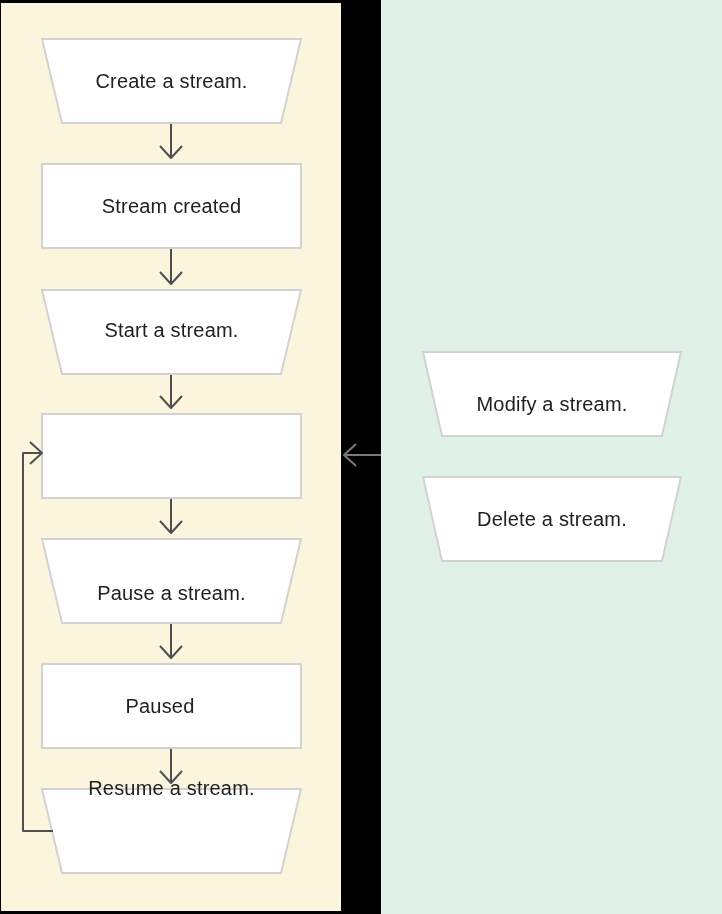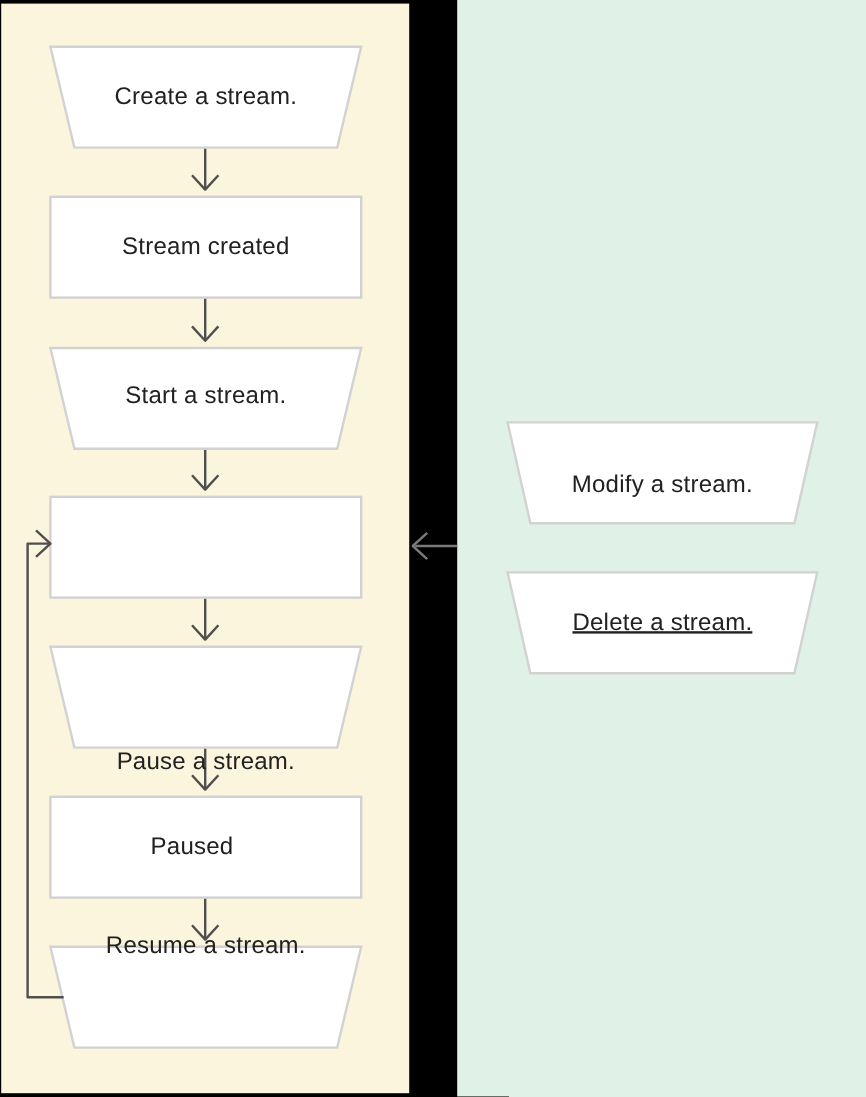--- a/index.html
+++ b/index.html
@@ -99,20 +99,20 @@
 
     <g>
       <line class="side-arrow" x1="381" y1="455" x2="346" y2="455"></line>
       <path class="side-arrow" d="M356 444 L344 455 L356 466"></path>
     </g>
   </svg>
 
   <div class="node-label" style="left:42px;  top:164px; width:259px; height:84px;">Stream created</div>
   <div class="node-label" style="left:42px;  top:39px;  width:259px; height:84px;">Create a stream.</div>
   <div class="node-label" style="left:42px;  top:290px; width:259px; height:80px;">Start a stream.</div>
-  <div class="node-label" style="left:42px;  top:539px; width:259px; height:109px;margin-top:42px;">Pause a stream.</div>
+  <div class="node-label" style="left:42px;  top:539px; width:259px; height:109px;">Pause a stream.</div>
   <div class="node-label" style="left:42px;  top:664px; width:236px; height:84px;">Paused</div>
   <div class="node-label" style="left:42px;  top:746px; width:259px; height:84px;">Resume a stream.</div>
 
   <div class="node-label" style="left:423px; top:352px; width:258px; height:104px;">Modify a stream.</div>
-  <div class="node-label" style="left:423px; top:477px; width:258px; height:84px;text-decoration:underline;">Delete a stream.</div>
+  <div class="node-label" style="left:423px; top:477px; width:258px; height:84px;">Delete a stream.</div>
 
 </div>
 
 </body></html>

